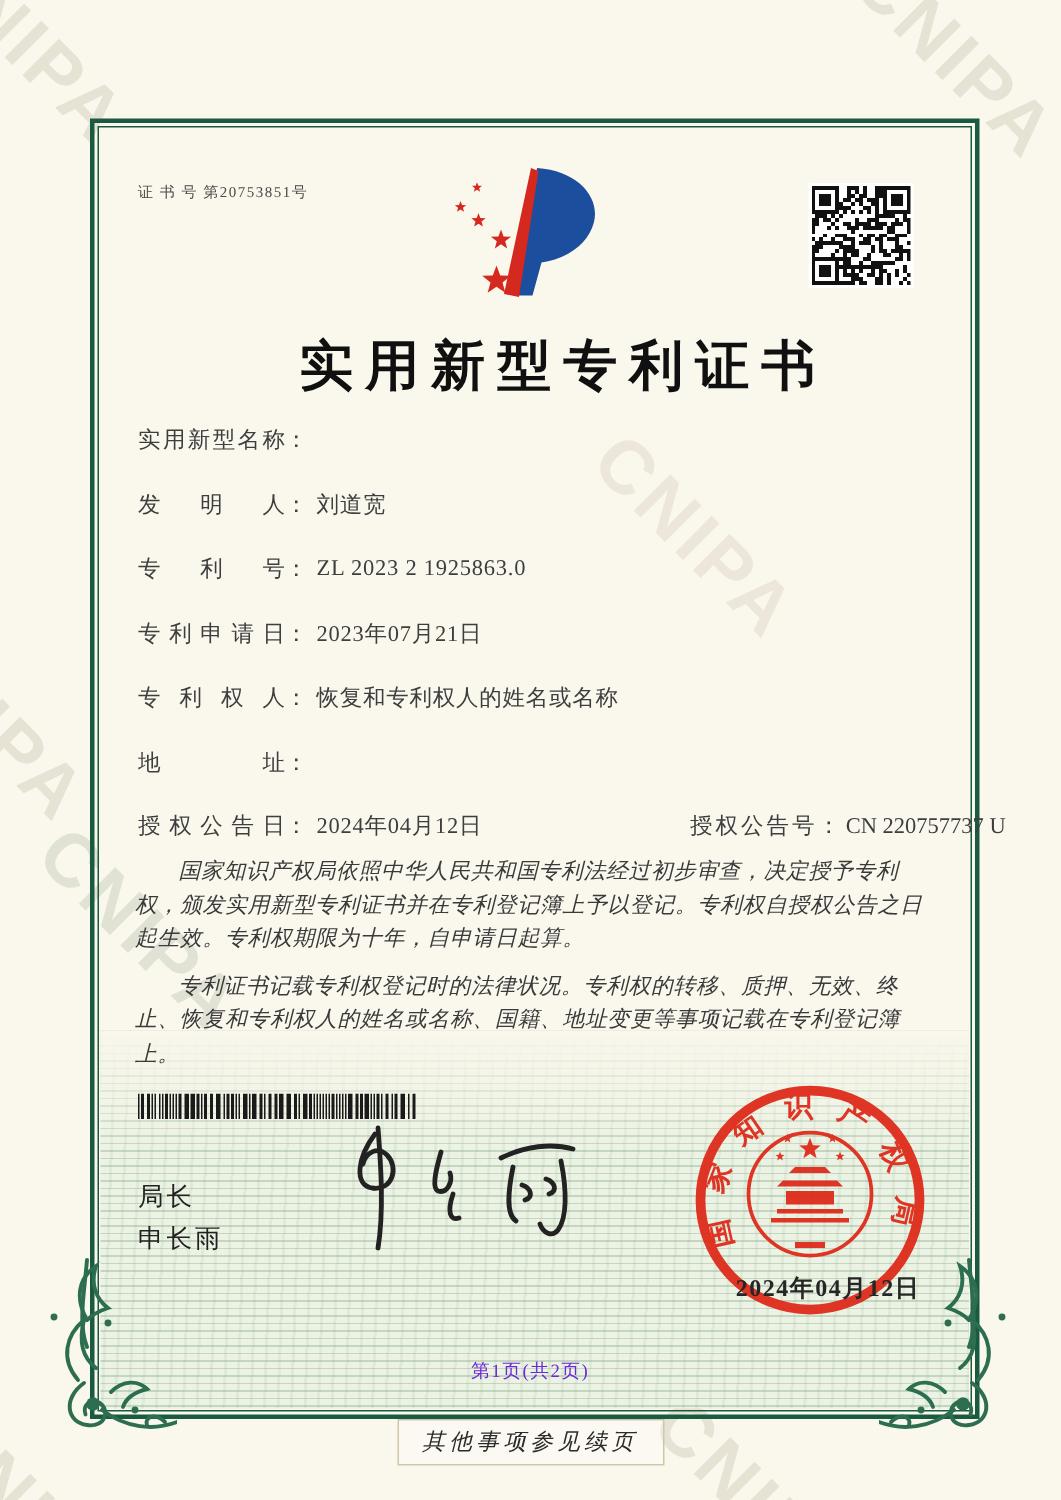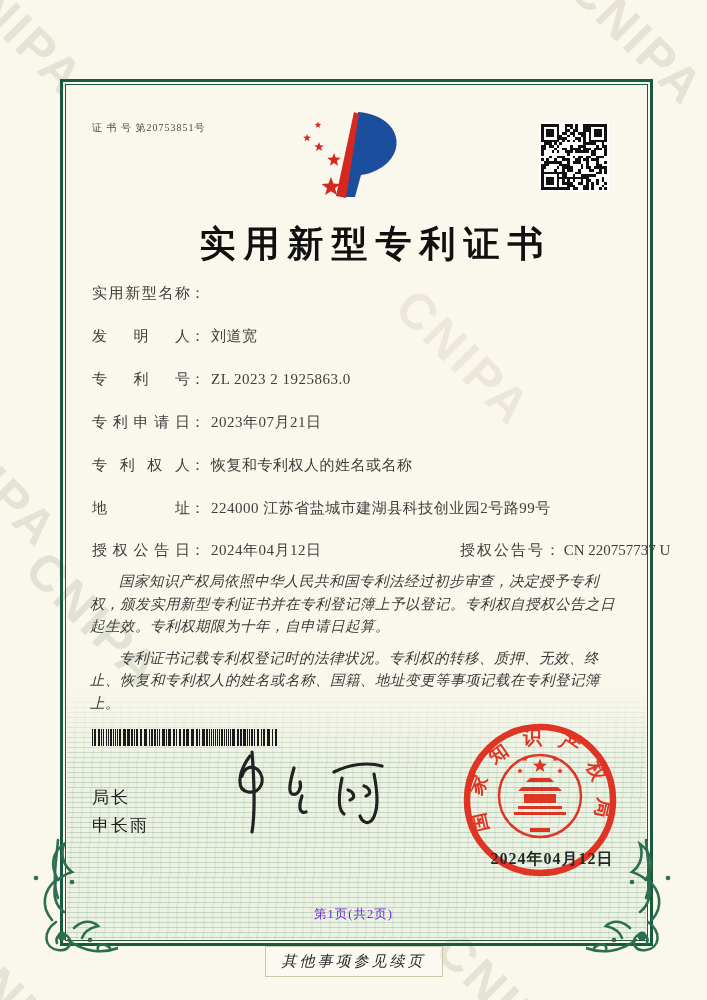--- a/index.html
+++ b/index.html
@@ -447,21 +447,20 @@
   <span class="fvalue">2023年07月21日</span>
 </div>
 <div class="frow" style="top:456px;">
   <span class="flabel">专利权人</span>
     <span>：</span>
   <span class="fvalue">恢复和专利权人的姓名或名称</span>
 </div>
 <div class="frow" style="top:499px;">
   <span class="flabel">地址</span>
     <span>：</span>
-  <span class="fvalue">224000 江苏省盐城市建湖县科技创业园2号路99号</span>
 </div>
 <div class="frow" style="top:541px;width:540px;">
   <span class="flabel">授权公告日</span>
     <span>：</span>
   <span class="fvalue">2024年04月12日</span>
   <span class="grant-no">
     <span class="lbl">授权公告号</span><span>：</span>
     <span>CN 220757737 U</span>
   </span>
 </div>

